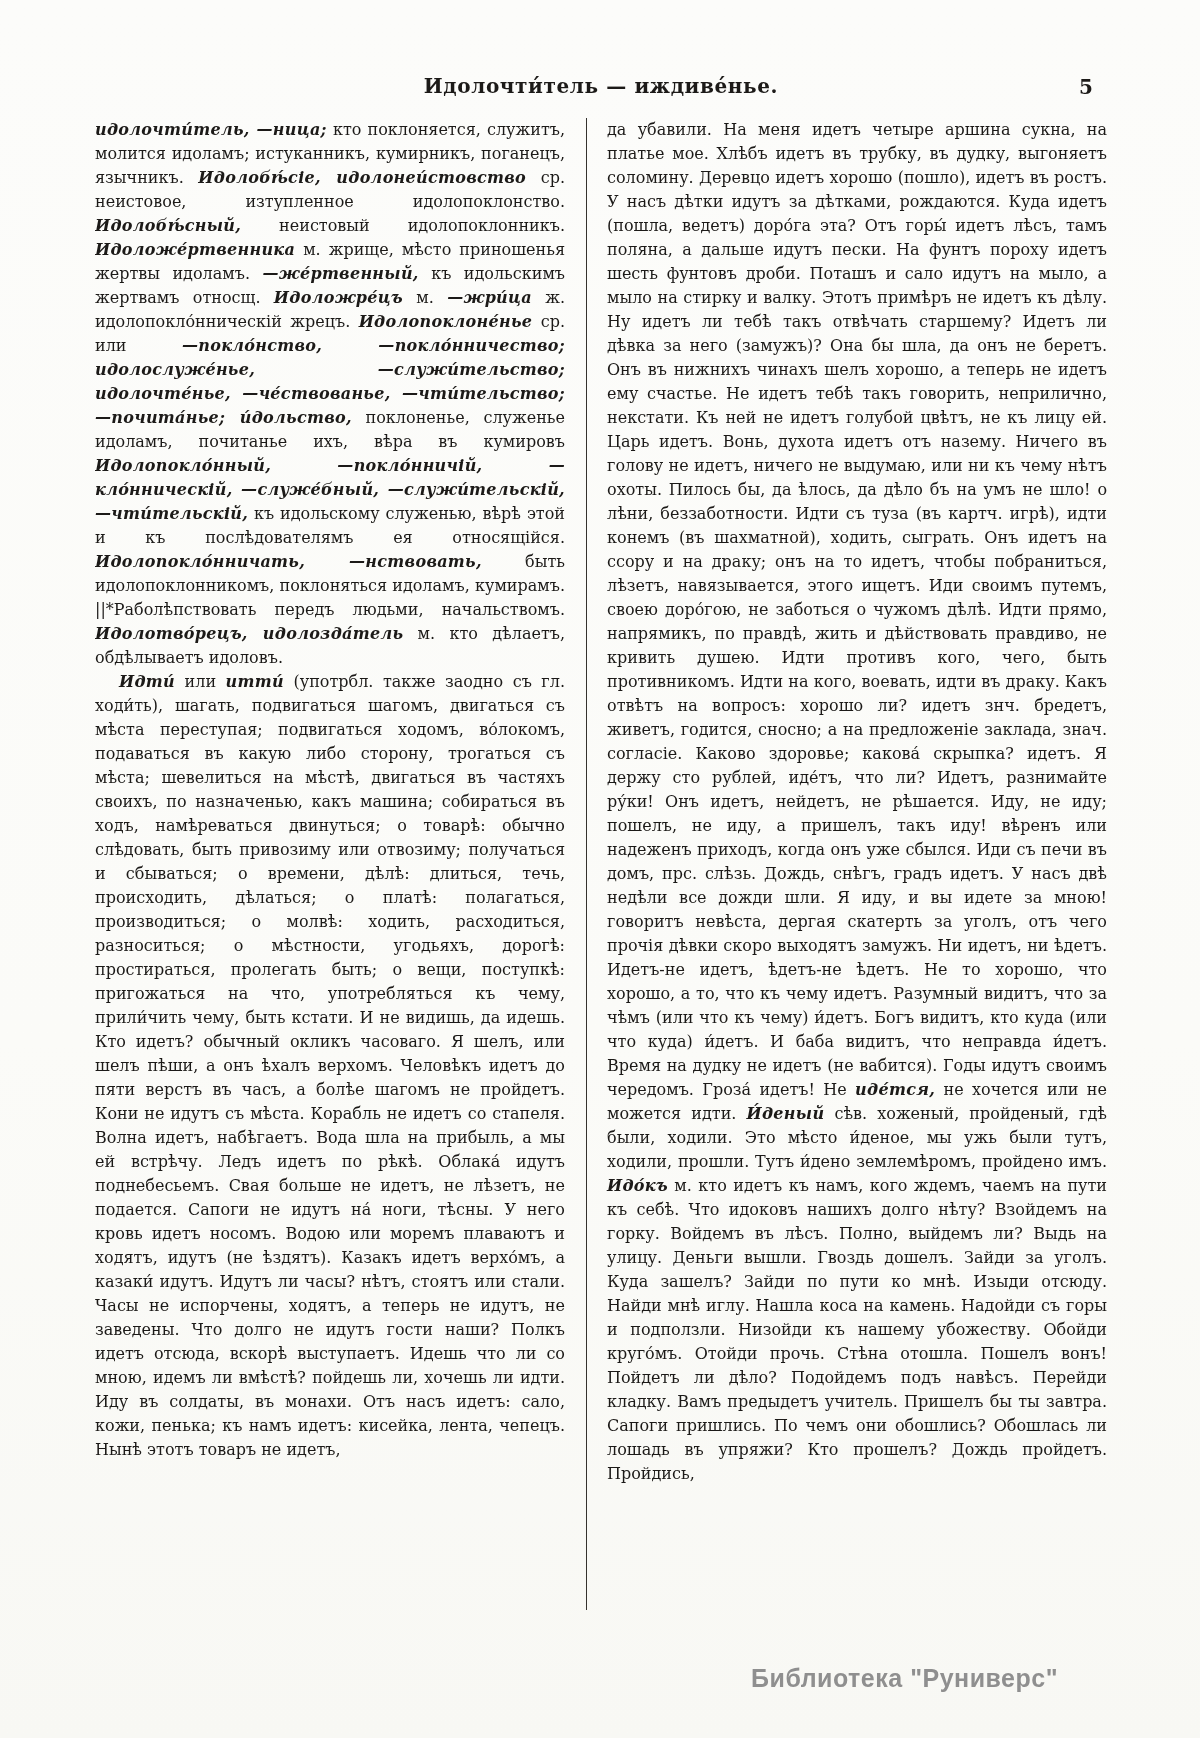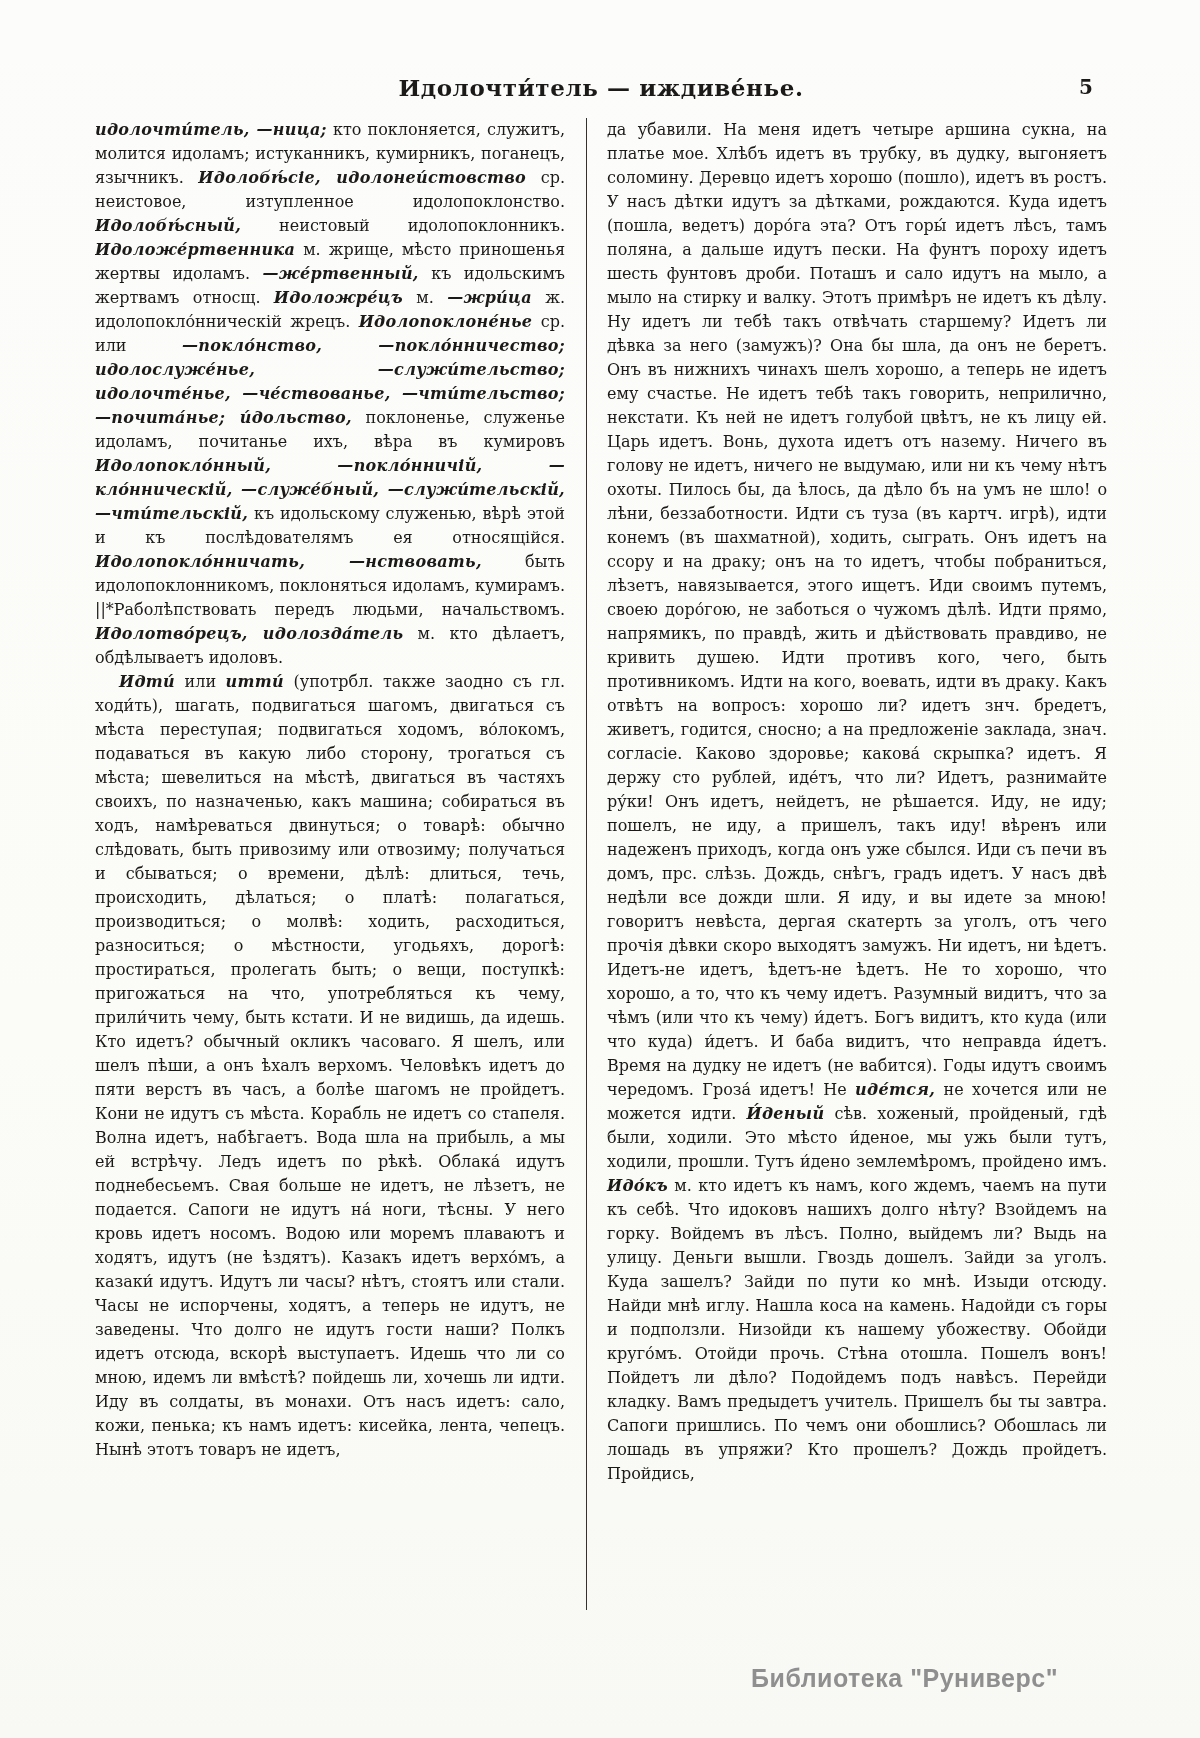--- a/index.html
+++ b/index.html
@@ -14,21 +14,21 @@
     overflow: hidden;
   }
   .header {
     position: absolute;
     top: 74px; left: 95px;
     width: 1012px;
     text-align: center;
   }
   .header-title {
     display: inline-block;
-    font-size: 23px;
+    font-size: 20px;
     font-weight: bold;
     letter-spacing: 0.6px;
   }
   .page-number {
     position: absolute;
     right: 14px; top: 1px;
     font-size: 20px;
     font-weight: bold;
   }
   .text-block {

